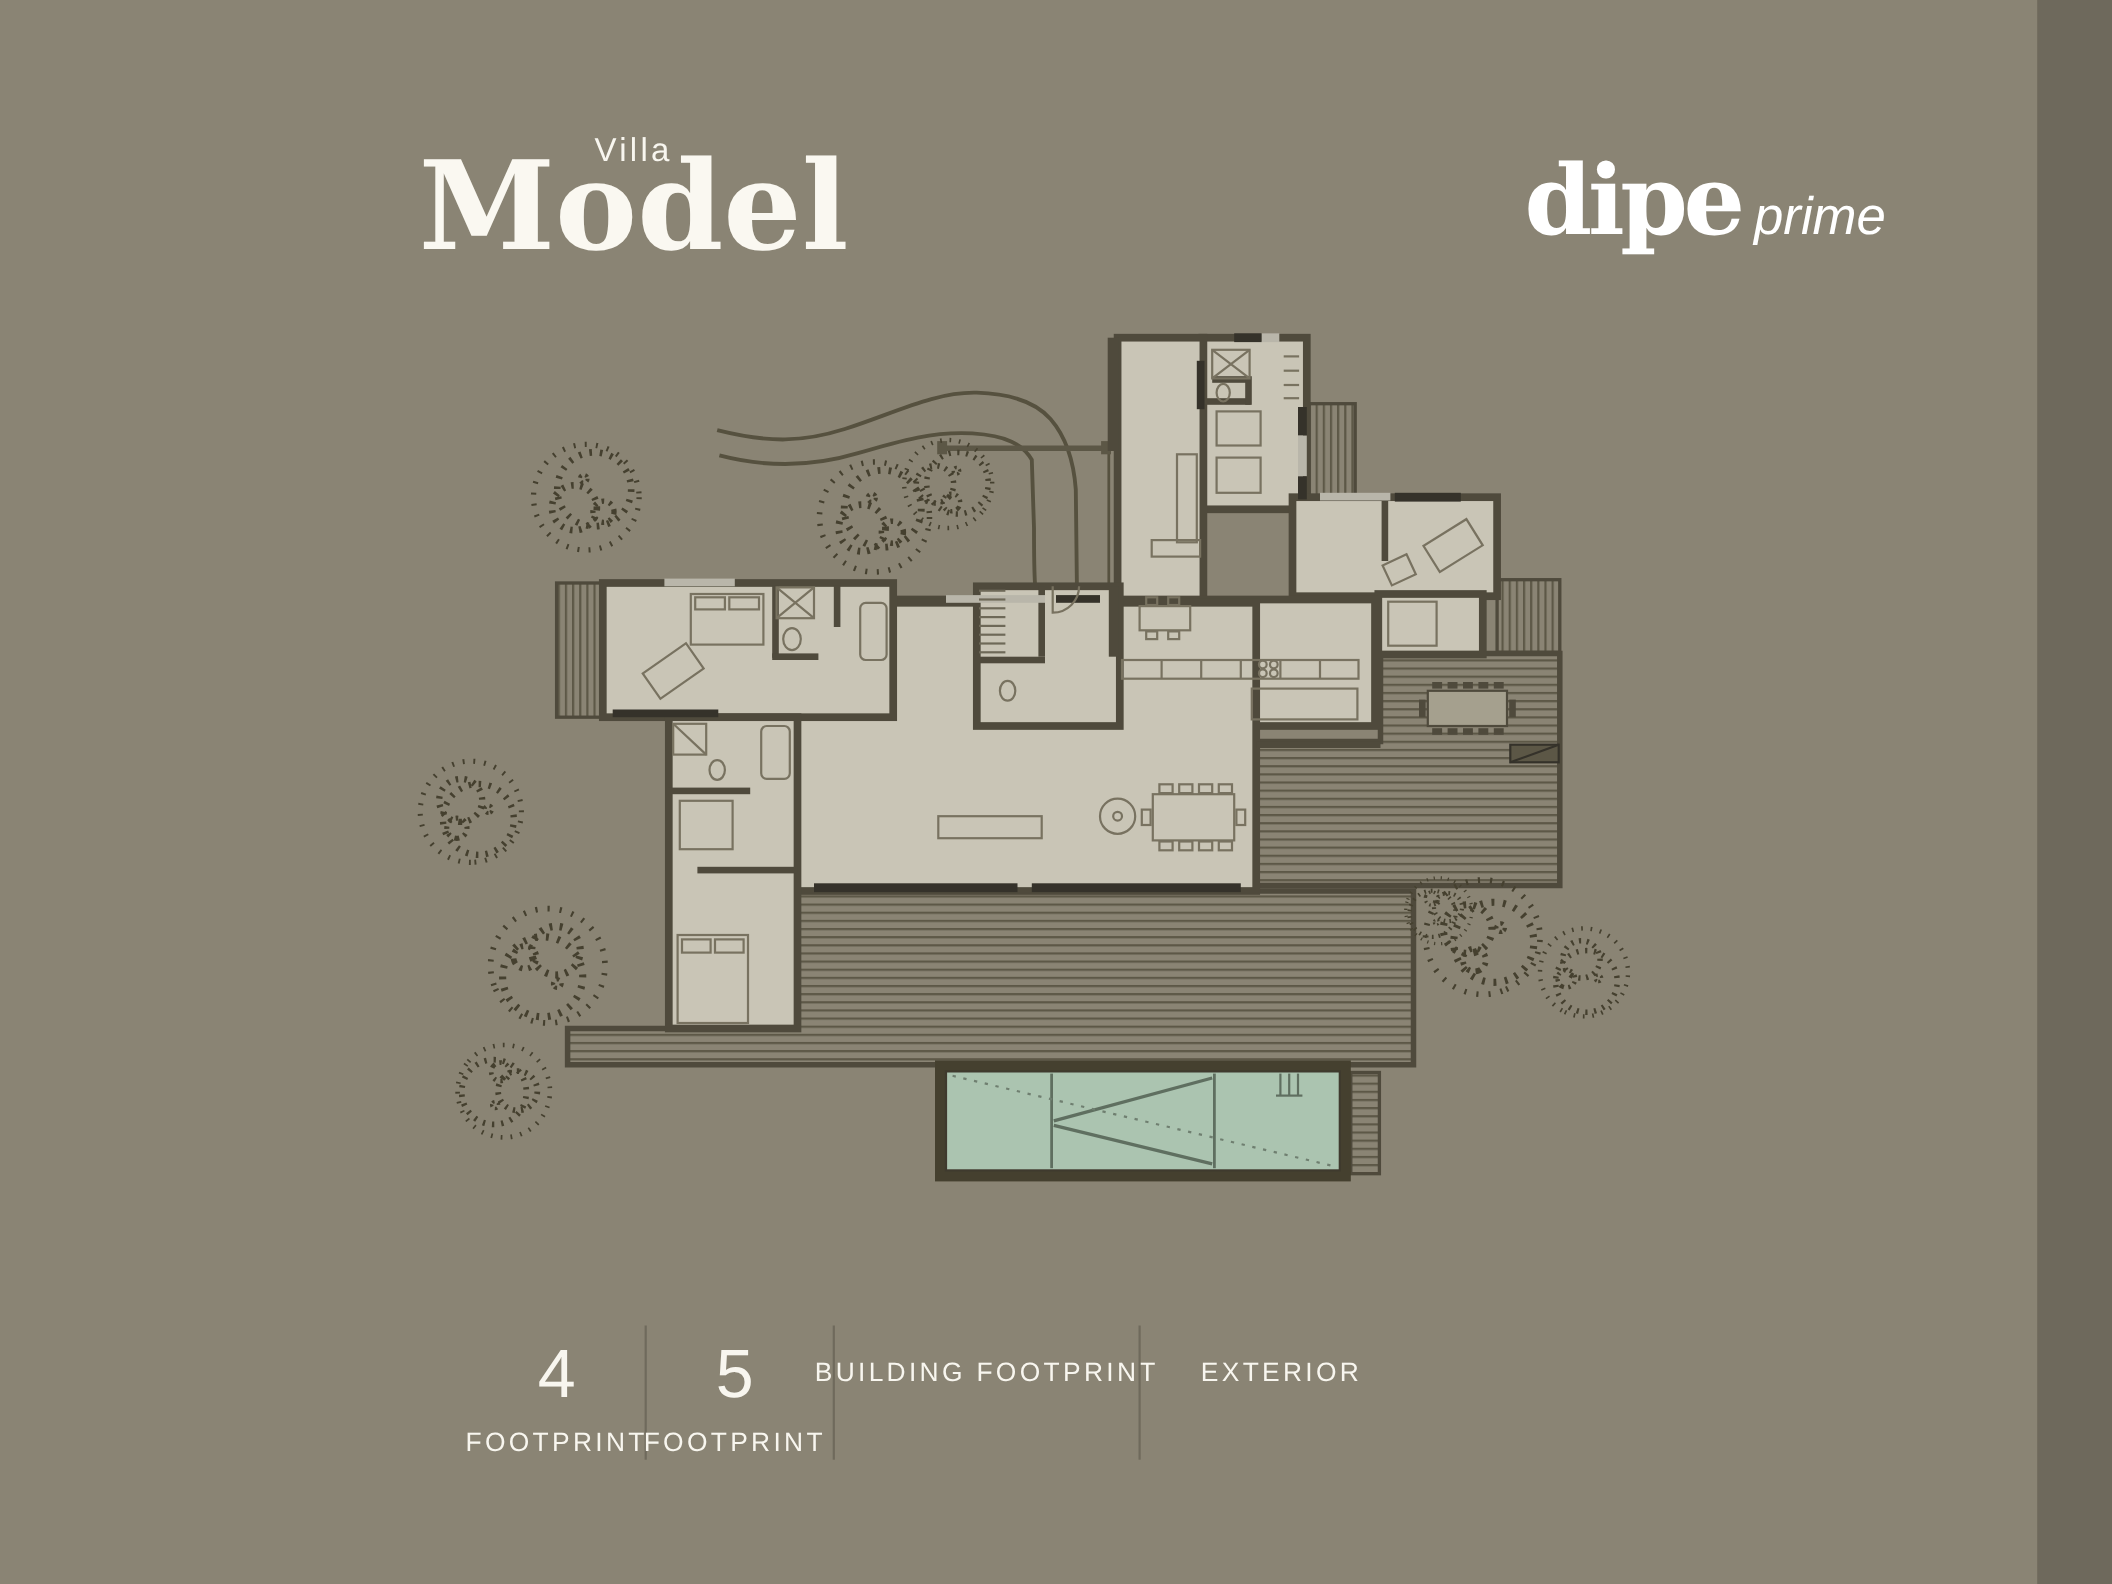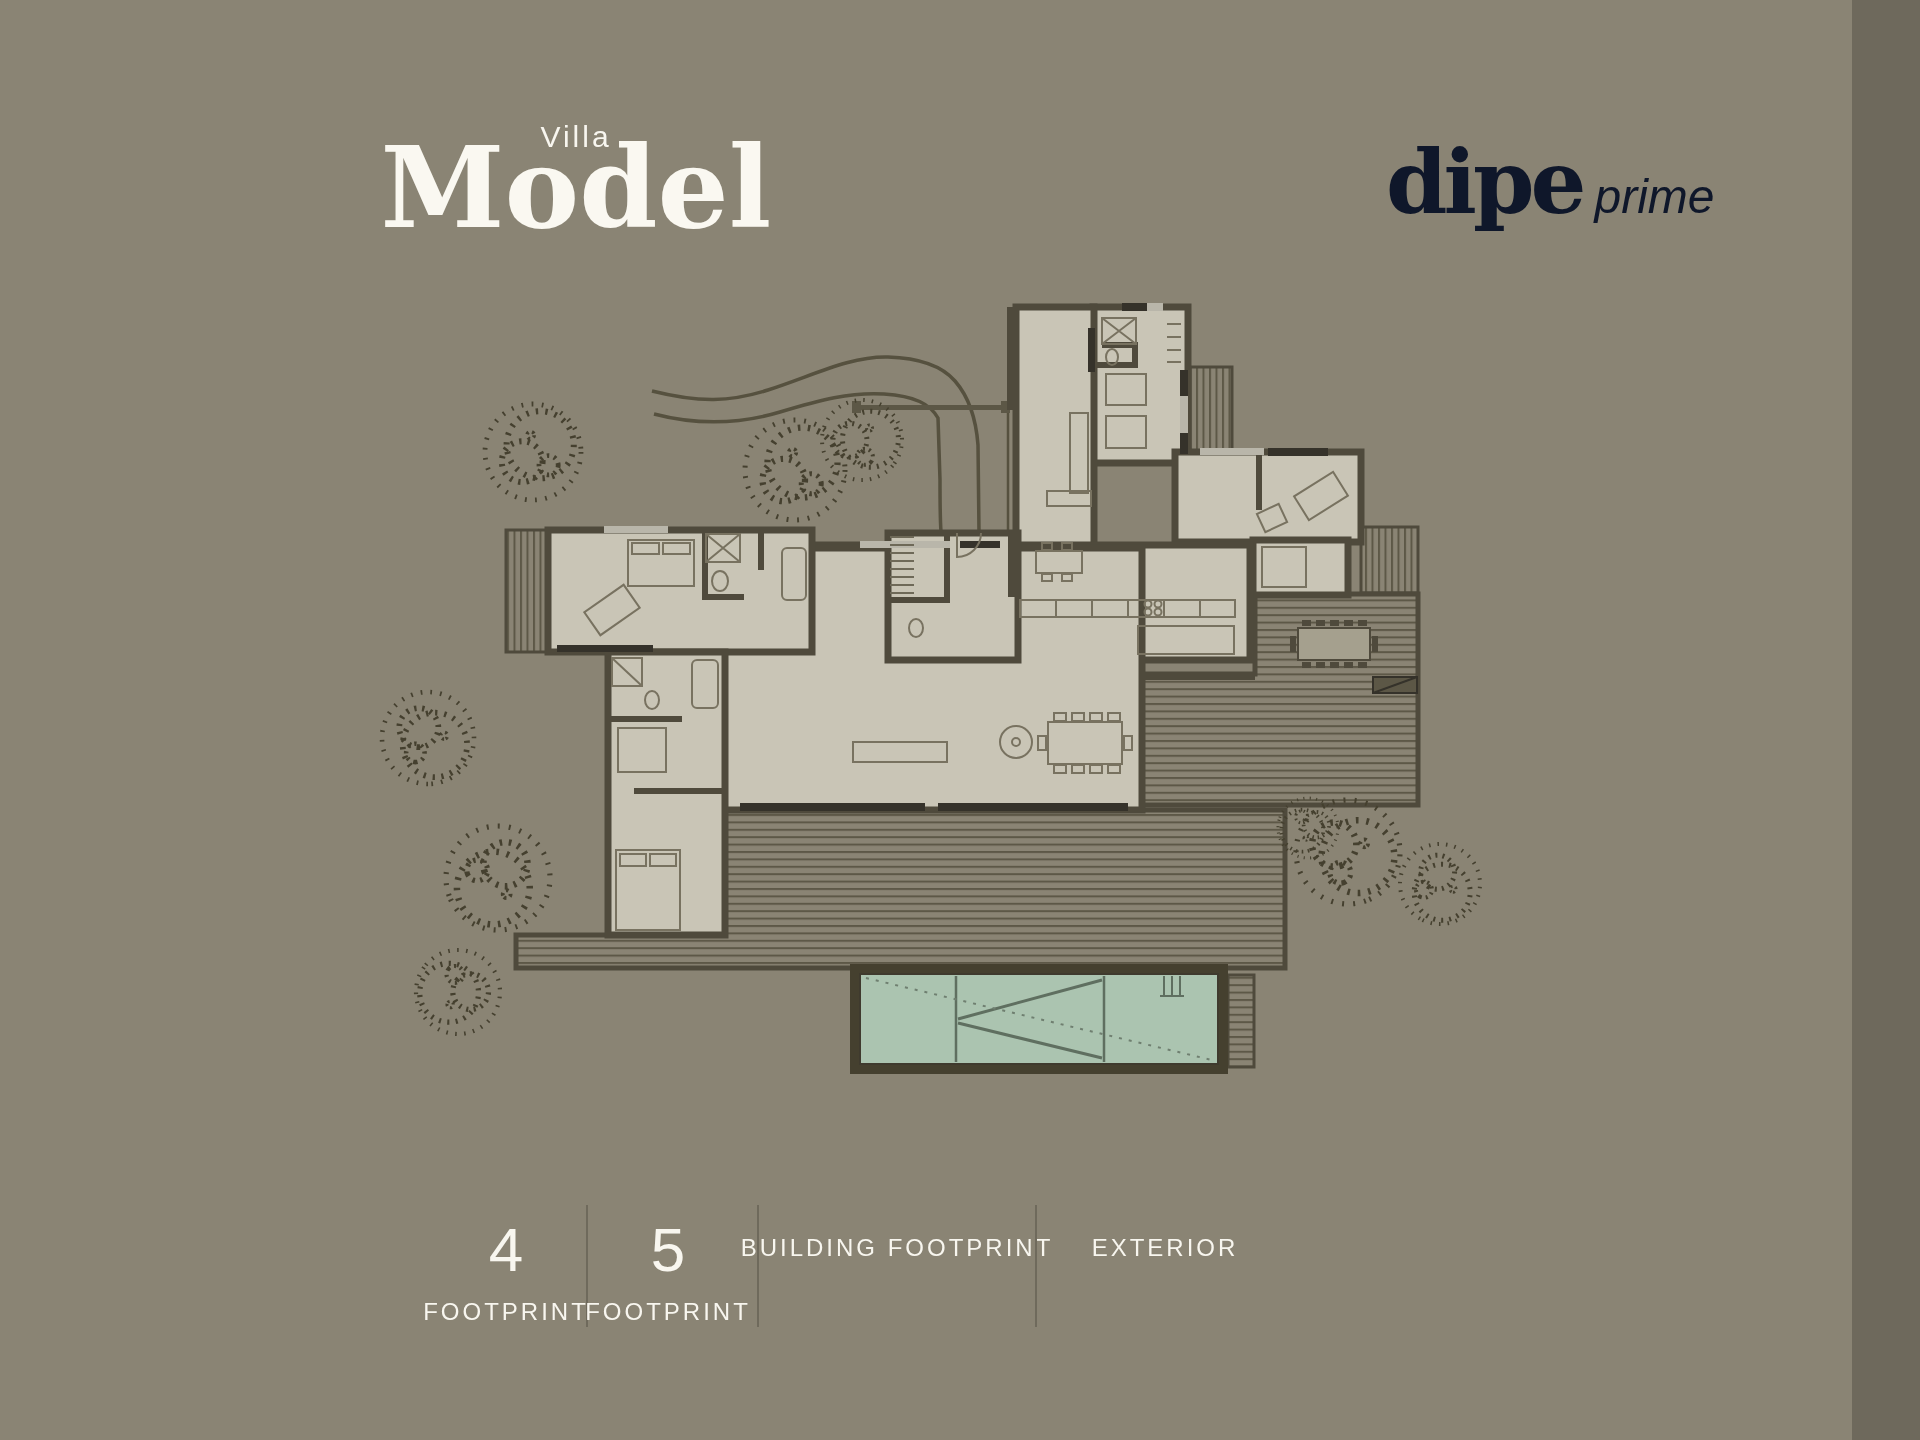--- a/index.html
+++ b/index.html
@@ -12,21 +12,21 @@
     position:absolute;left:576px;top:120px;transform:translateX(-50%);
     color:#f8f6ef;font-size:30px;letter-spacing:3px;font-weight:400;
   }
   .villa-title{
     position:absolute;left:576px;top:126px;transform:translateX(-50%);
     color:#faf8f1;font-size:112px;line-height:1.1;
     font-family:"DejaVu Serif", serif;font-weight:bold;
     white-space:nowrap;
   }
   .brand{
-    position:absolute;left:1386px;top:138px;color:#0f172a;
+    position:absolute;left:1386px;top:138px;color:#ffffff;
     display:flex;align-items:baseline;white-space:nowrap;
   }
   .brand-primary{
     font-family:"DejaVu Serif", serif;font-weight:bold;font-size:88px;
     letter-spacing:-4px;line-height:1;
   }
   .brand-secondary{
     font-family:Liberation Sans, sans-serif;font-style:italic;font-size:48px;
     margin-left:12px;line-height:1;
   }

